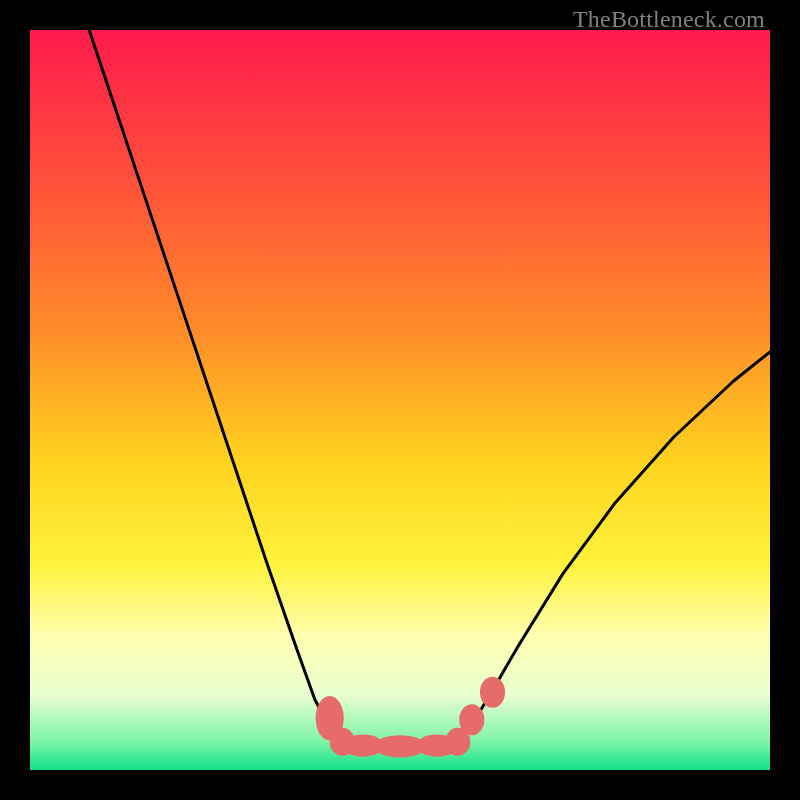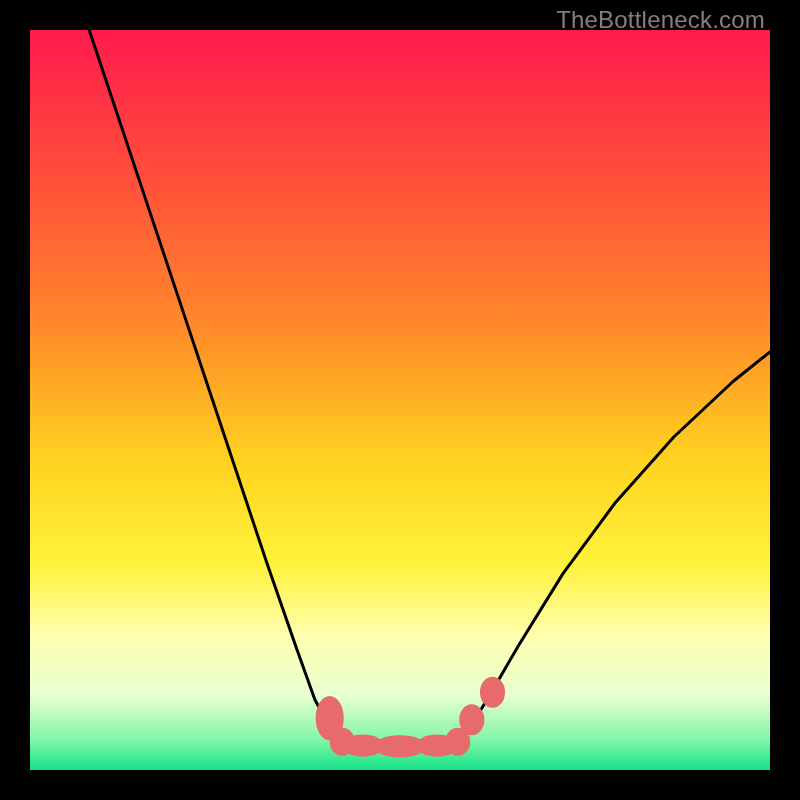--- a/index.html
+++ b/index.html
@@ -22,21 +22,21 @@
     position: absolute;
     left: 0;
     top: 0;
     width: 740px;
     height: 740px;
   }
   .watermark {
     position: absolute;
     top: 6px;
     right: 35px;
-    font-family: Liberation Sans, sans-serif;
+    font-family: Liberation Serif, serif;
     font-size: 24px;
     color: #808080;
     letter-spacing: 0.2px;
   }
 </style>
 </head>
 <body>
 
 <div class="frame">
   <svg class="plot" viewBox="0 0 740 740">

